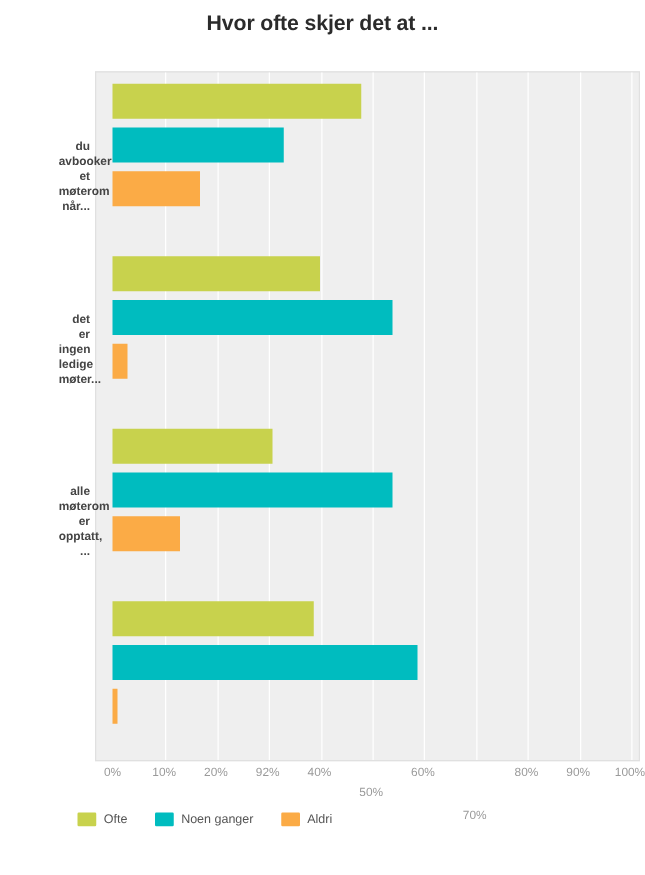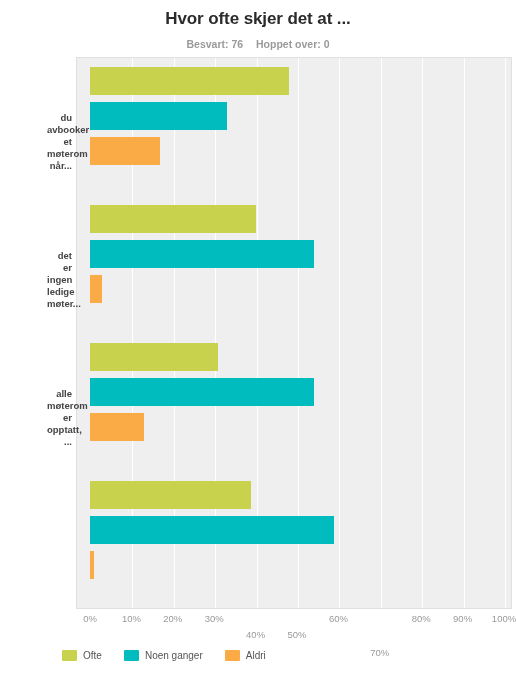--- a/index.html
+++ b/index.html
@@ -152,24 +152,20 @@
     color: #555555;
   }
 </style>
 </head>
 <body>
 
 <div class="chart-wrap">
 
   <div class="chart-title">Hvor ofte skjer det at ...</div>
 
-  <div class="chart-subtitle">
-    <span>Besvart: 76</span>
-    <span>Hoppet over: 0</span>
-  </div>
 
   <div class="plot-outer">
 
     <div class="plot-area">
       <div id="gridlines">
           <div class="gridline" style="left: 55.4px;"></div>
           <div class="gridline" style="left: 96.8px;"></div>
           <div class="gridline" style="left: 138.2px;"></div>
           <div class="gridline" style="left: 179.6px;"></div>
           <div class="gridline" style="left: 221px;"></div>
@@ -231,22 +227,22 @@
           <div class="bar-row s2" title="Aldri: 1%" style="width: 4.14px;">
             <div class="bar" style="background: rgb(251, 171, 70);"></div>
           </div>
         </div>
       </div>
 
     <div class="x-axis" id="x-axis">
         <div class="x-tick" style="left: 14px;">0%</div>
         <div class="x-tick" style="left: 55.4px;">10%</div>
         <div class="x-tick" style="left: 96.8px;">20%</div>
-        <div class="x-tick" style="left: 138.2px;">30%</div>
-        <div class="x-tick" style="left: 179.6px; margin-top: 16px;">40%</div>
+        <div class="x-tick" style="left: 138.2px;">92%</div>
+        <div class="x-tick" style="left: 179.6px;">40%</div>
         <div class="x-tick" style="left: 221px; margin-top: 16px;">50%</div>
         <div class="x-tick" style="left: 262.4px;">60%</div>
         <div class="x-tick" style="left: 303.8px; margin-top: 34px;">70%</div>
         <div class="x-tick" style="left: 345.2px;">80%</div>
         <div class="x-tick" style="left: 386.6px;">90%</div>
         <div class="x-tick" style="left: 428px;">100%</div>
       </div>
   </div>
 
   <div class="legend" id="legend">

